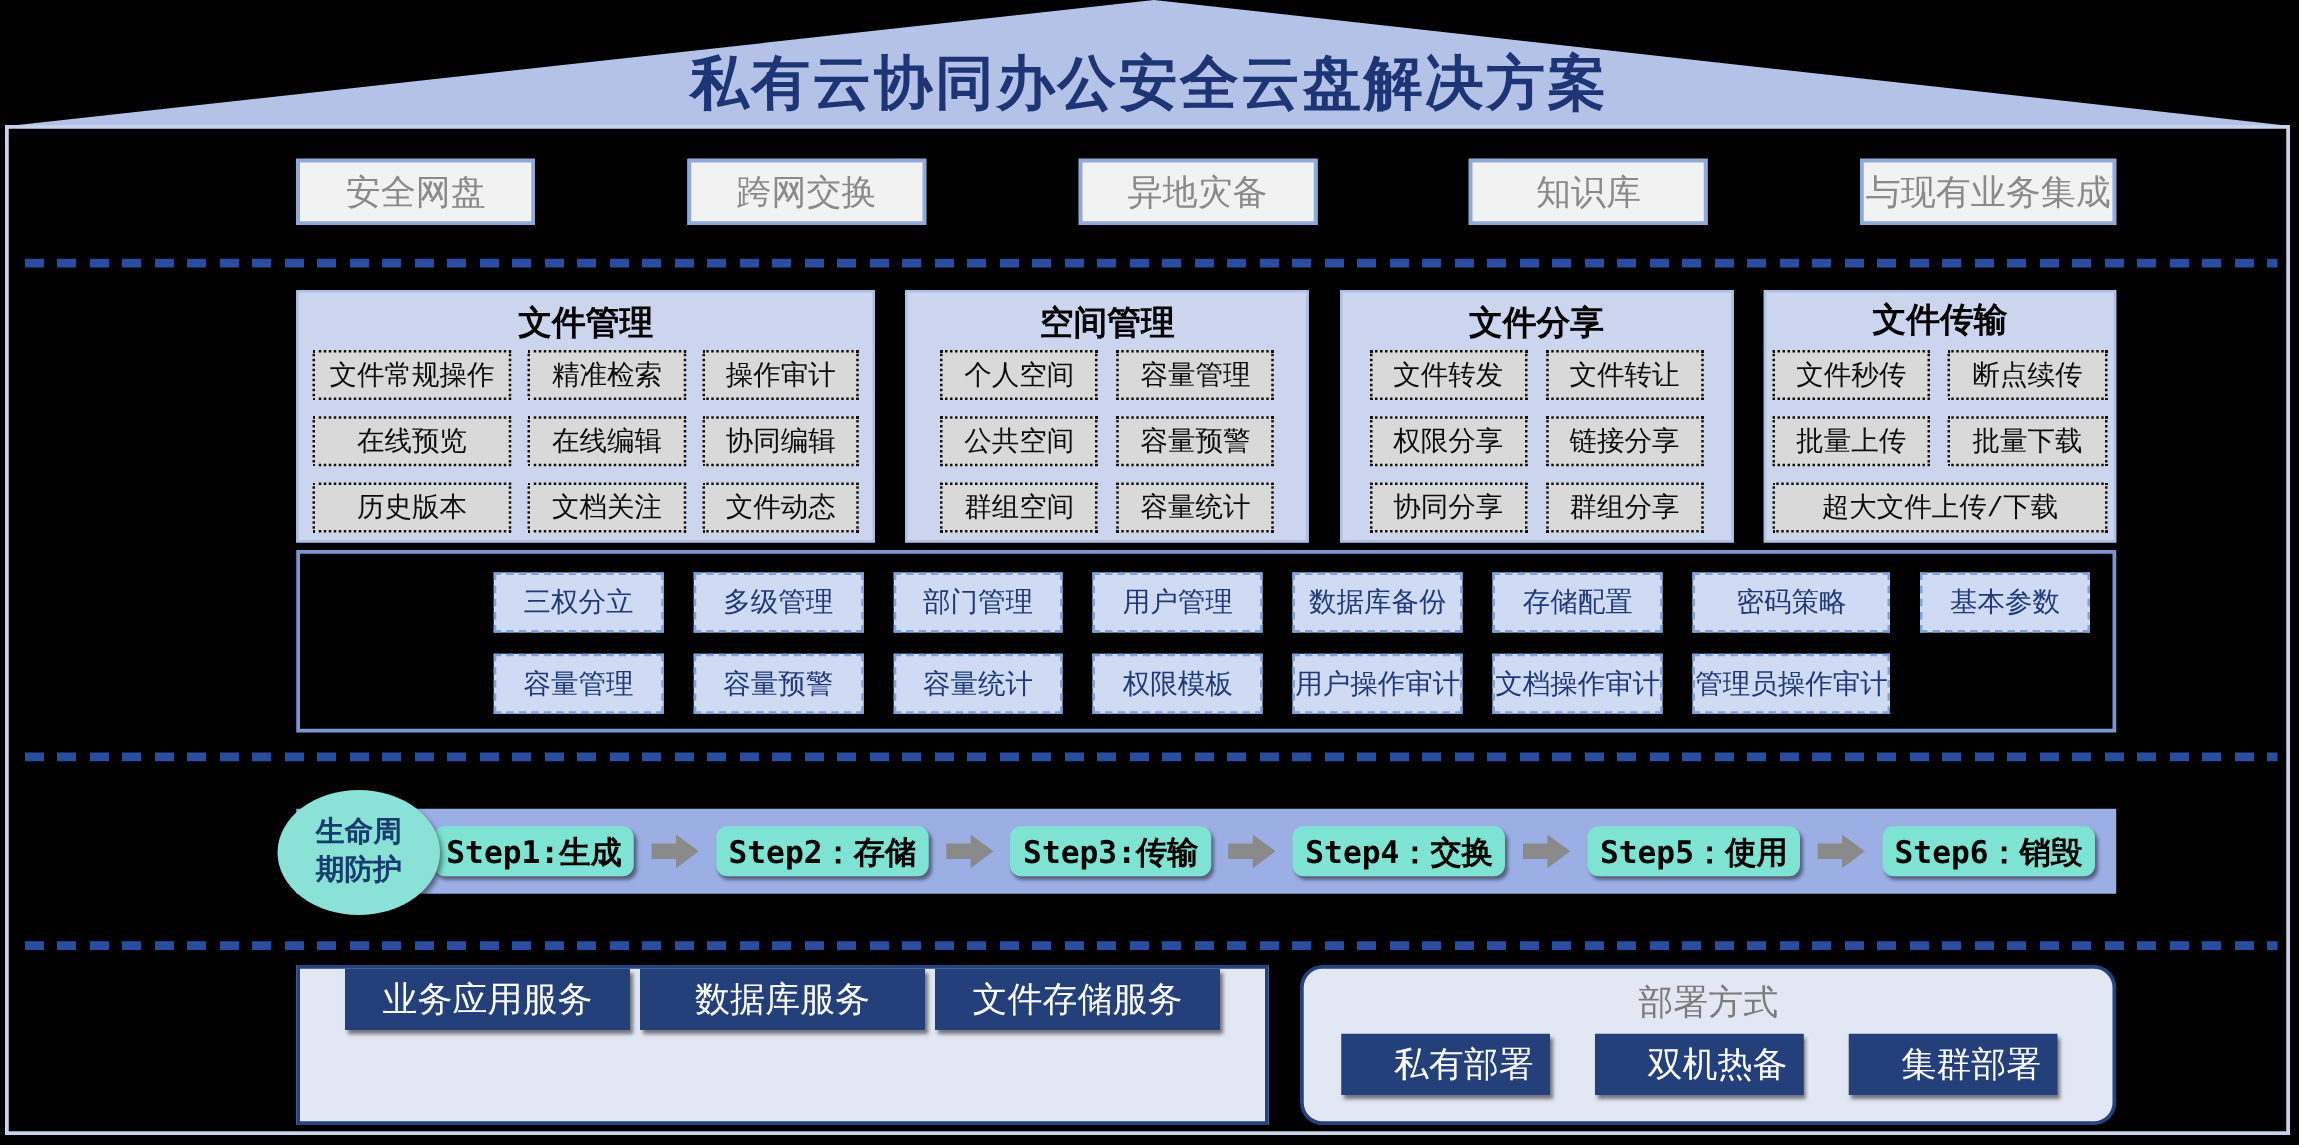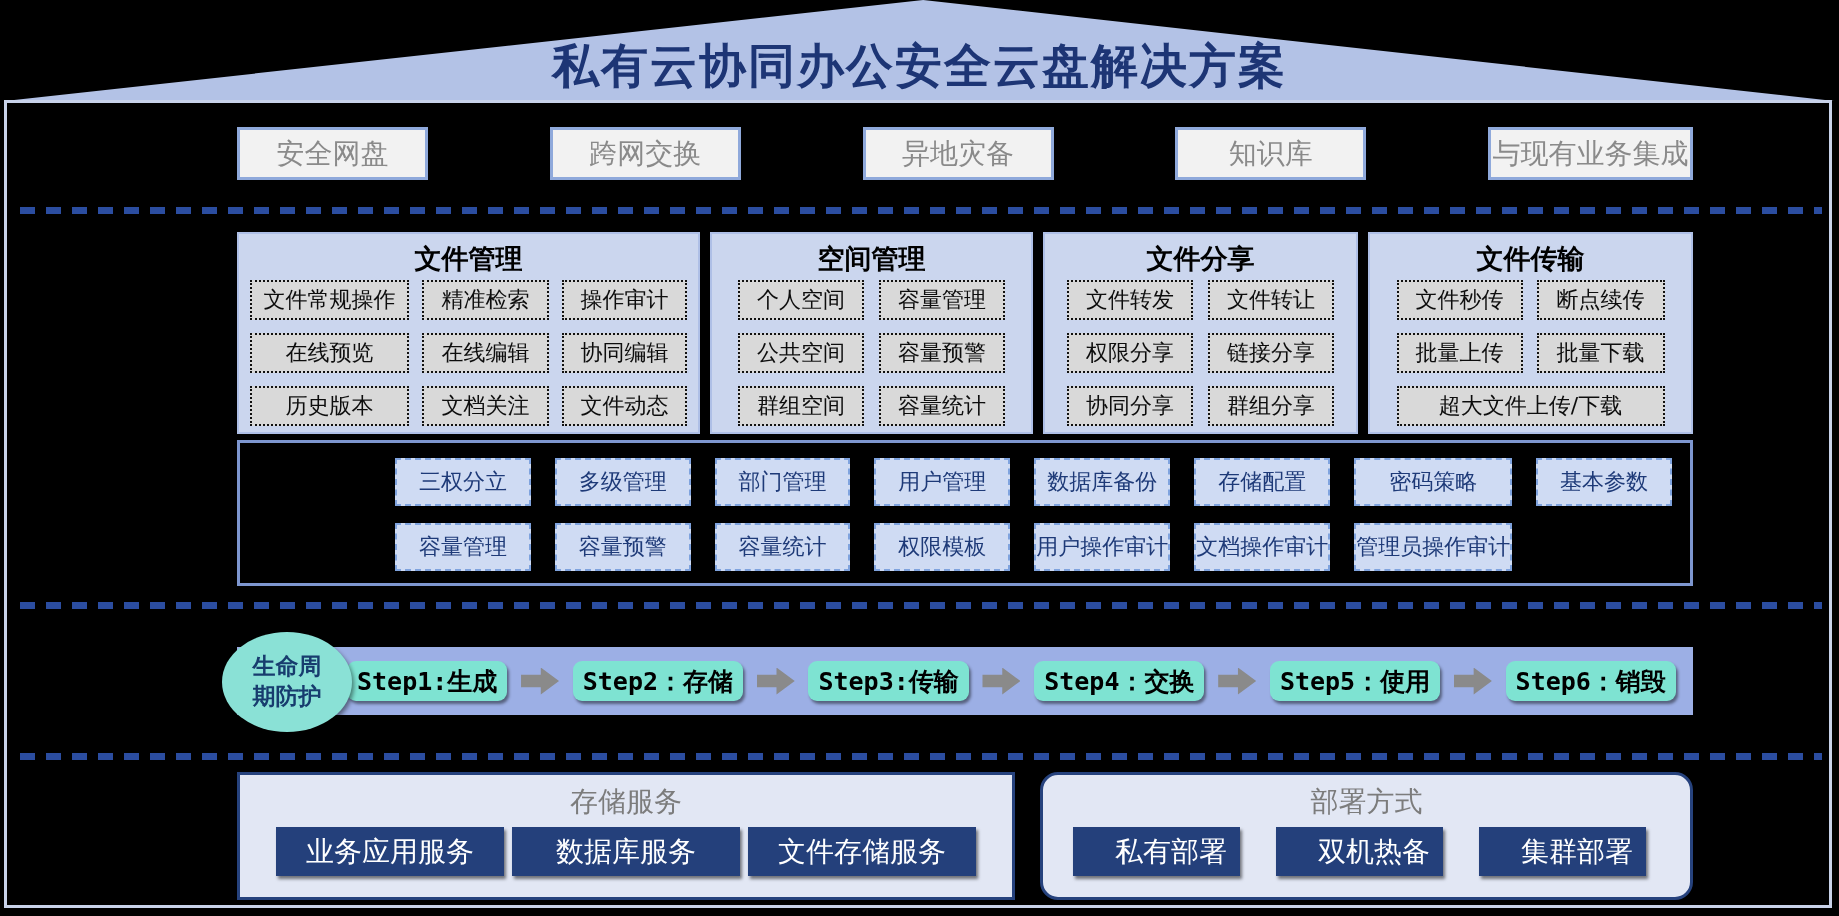--- a/index.html
+++ b/index.html
@@ -48,21 +48,21 @@
   .panels{
     position:absolute; left:237px; top:232px; width:1456px; height:202px;
     display:flex; justify-content:space-between;
   }
   .panel{
     box-sizing:border-box; height:202px;
     background:var(--panel-bg,#cbd6ee);
     border:2px solid var(--panel-border,#aebfe6);
     padding-top:6px;
   }
-  .panel-0{width:463px;} .panel-1{width:323px;} .panel-2{width:315px;} .panel-3{width:325px;}
+  .panel-0{width:463px;} .panel-1{width:323px;} .panel-2{width:315px;} .panel-3{width:282px;font-family:Liberation Mono, monospace;}
   .panel-title{
     text-align:center; color:var(--panel-title-text,#000);
     font-size:27px; font-weight:bold; height:40px; line-height:38px;
   }
   .p-grid{display:grid; gap:13px 13px; justify-content:center;}
   .p-grid-0{grid-template-columns:159px 127px 125px;}
   .p-grid-1,.p-grid-2{grid-template-columns:126px 126px; column-gap:15px;}
   .p-grid-3{grid-template-columns:126px 128px; column-gap:14px;}
   .dotted-box{
     height:40px; box-sizing:border-box;
@@ -252,21 +252,20 @@
         <div class="step-box">Step6：销毁</div>
       </div>
   </div>
   <div class="life-ellipse">
     <span>生命周</span>
     <span>期防护</span>
   </div>
 
   <div class="bottom-row">
     <div class="bottom-panel bp-left">
-      <div class="bottom-title">存储服务</div>
       <div class="bp-boxes" id="bboxes-0">
           <div class="navy-box">业务应用服务</div>
           <div class="navy-box">数据库服务</div>
           <div class="navy-box">文件存储服务</div>
         </div>
     </div>
     <div class="bottom-panel bp-right">
       <div class="bottom-title">部署方式</div>
       <div class="bp-boxes" id="bboxes-1">
           <div class="navy-box">私有部署</div>

